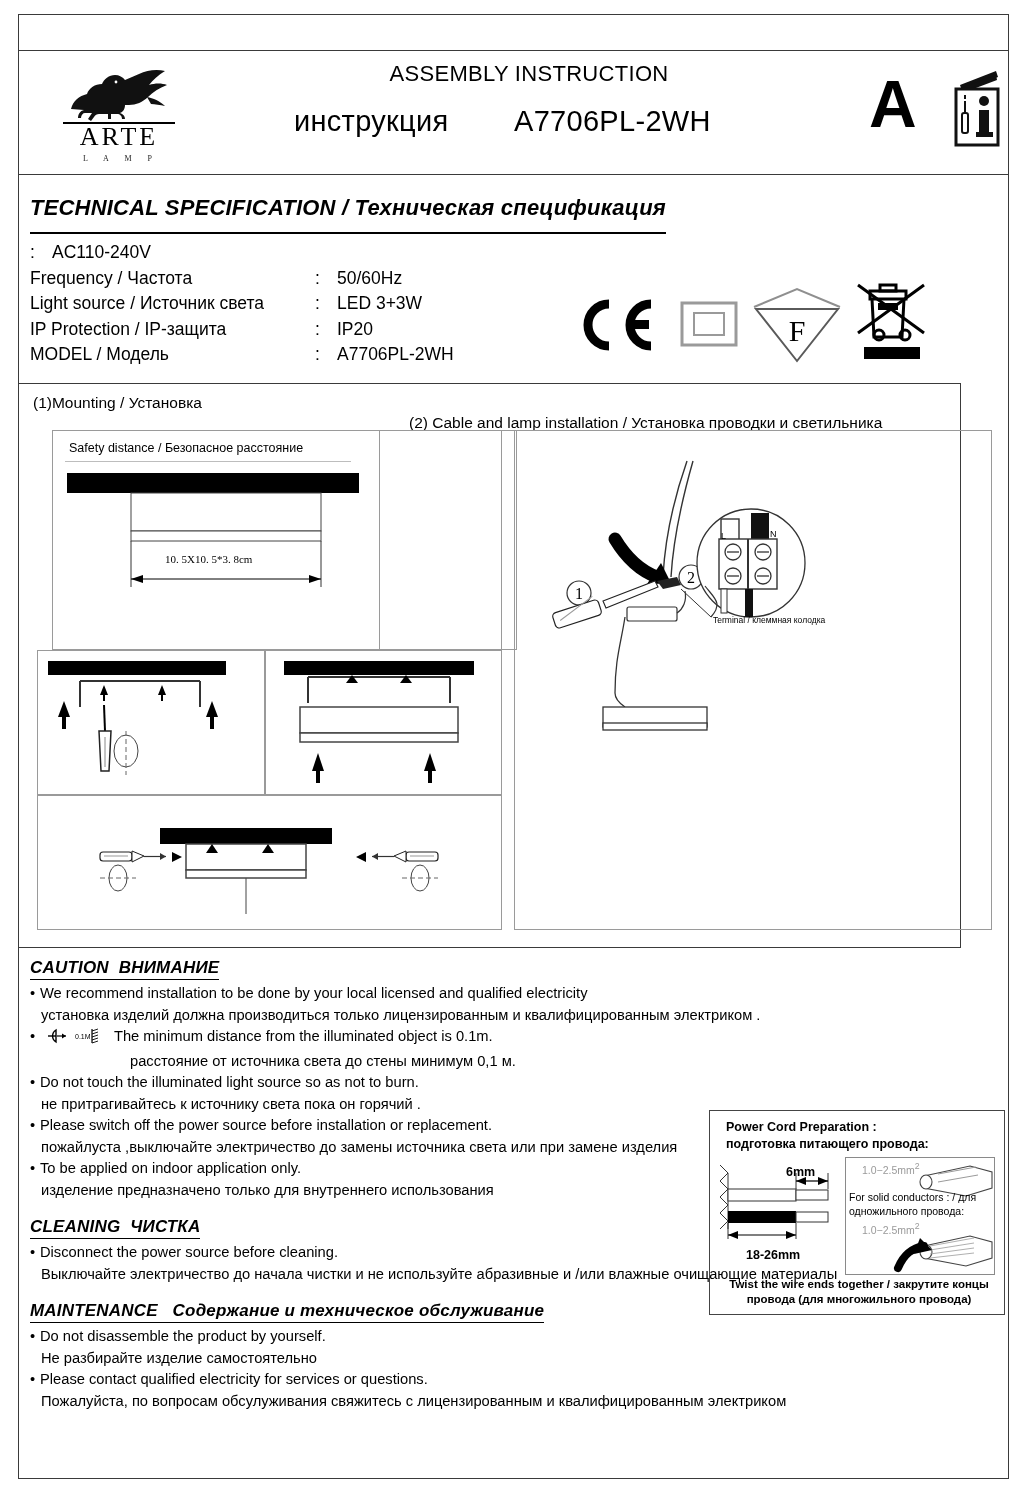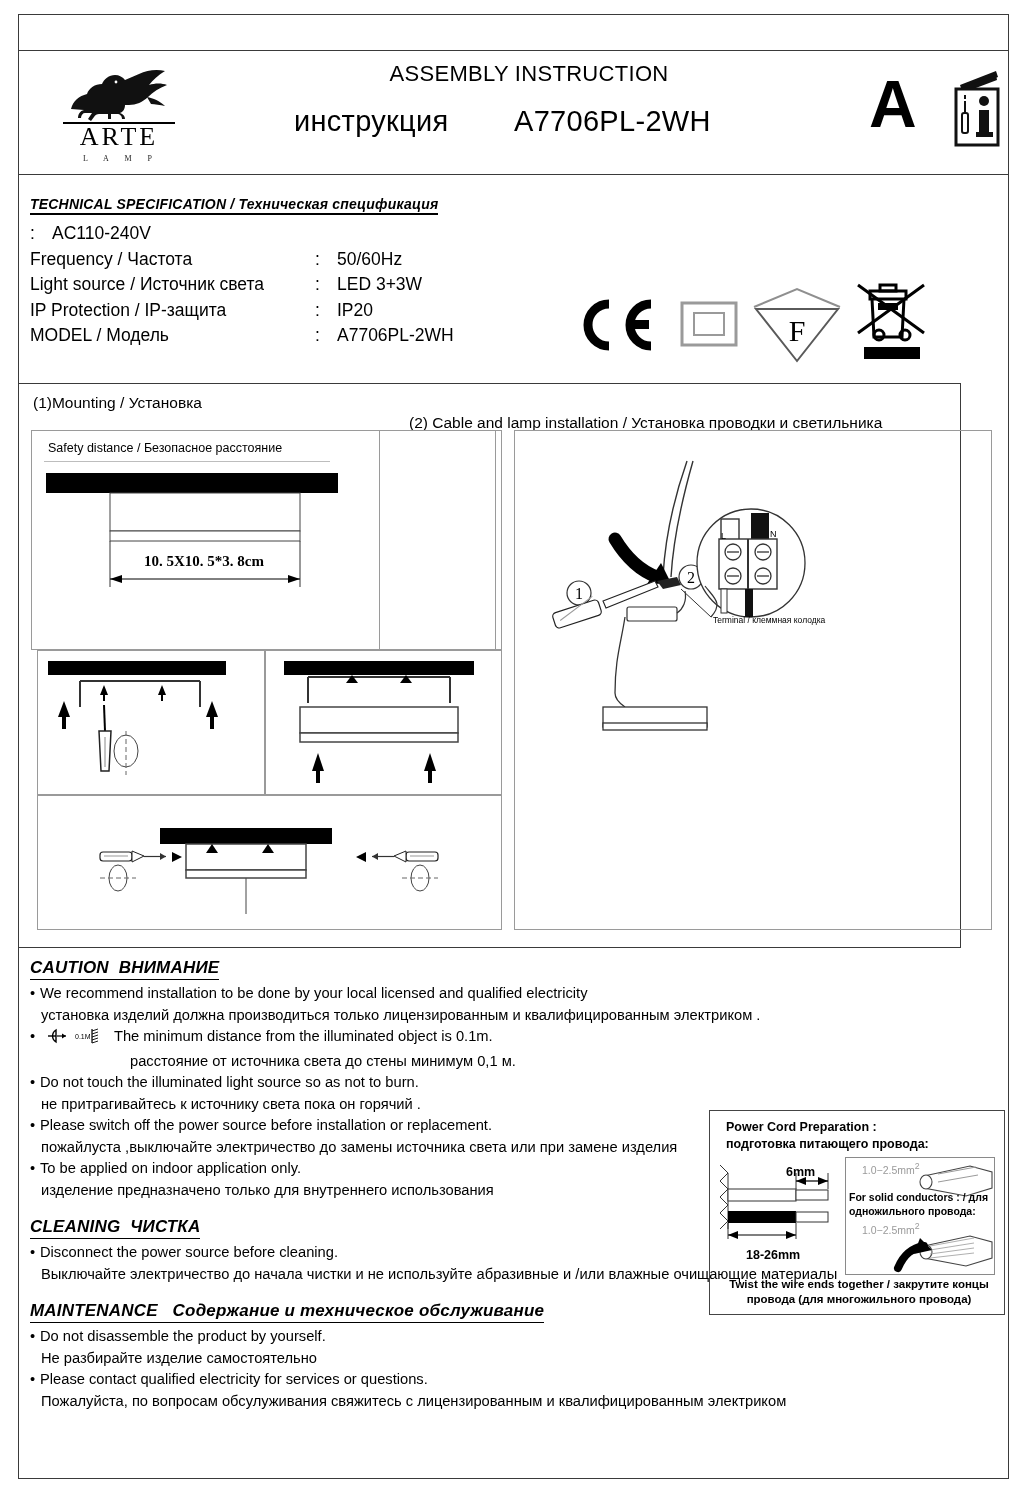--- a/index.html
+++ b/index.html
@@ -47,22 +47,22 @@
   .a-mark{
     position:absolute;left:850px;top:20px;
     font-size:66px;font-weight:bold;line-height:1;
     font-family:"Liberation Sans", sans-serif;
   }
   .book-icon{position:absolute;left:915px;top:18px;}
 
   
   .spec{position:absolute;left:30px;top:195px;}
   .spec-title{
-    font-size:14px;font-weight:bold;font-style:italic;
-    border-bottom:2px solid #000;display:inline-block;padding-bottom:1px;
+    font-size:22px;font-weight:bold;font-style:italic;
+    border-bottom:2px solid #000;display:inline-block;padding-bottom:11px;
     letter-spacing:.2px;
   }
   .spec-table{margin-top:6px;font-size:17.5px;line-height:25.5px;}
   .spec-row{display:flex;}
   .spec-label{width:285px;}
   .spec-colon{width:22px;}
   .spec-value{}
 
   .cert-row{position:absolute;left:575px;top:285px;width:420px;height:80px;}
   .cert{position:absolute;}
@@ -70,41 +70,41 @@
   
   .install-box{
     position:absolute;left:18px;top:383px;width:943px;height:565px;
     border:1px solid #3a3a3a;box-sizing:border-box;
   }
   .sec-head{position:absolute;font-size:15.5px;}
   .sec1-head{left:14px;top:10px;}
   .sec2-head{left:390px;top:10px;margin-top:20px;}
 
   .panel{position:absolute;border:1px solid #9a9a9a;box-sizing:border-box;}
-  .p1{left:12px;top:46px;width:465px;height:220px;}
+  .p1{left:33px;top:46px;width:465px;height:220px;}
   .p1b{left:360px;top:46px;width:123px;height:220px;}
   .p2{left:18px;top:266px;width:228px;height:145px;}
   .p3{left:246px;top:266px;width:237px;height:145px;}
   .p4{left:18px;top:411px;width:465px;height:135px;}
   .p5{left:495px;top:46px;width:478px;height:500px;}
 
   .safety-label{position:absolute;left:16px;top:10px;font-size:12.5px;}
   .safety-rule{position:absolute;left:12px;top:30px;width:286px;height:1px;background:#bdbdbd;}
   .dim-text{
-    position:absolute;font-family:"Liberation Serif", serif;font-size:15px;font-weight:bold;
+    position:absolute;font-family:"Liberation Serif", serif;font-size:11px;
   }
 
   .pcp-box{
     position:absolute;left:690px;top:726px;width:296px;height:205px;
     border:1px solid #444;box-sizing:border-box;background:#fff;
   }
   .pcp-title{position:absolute;left:16px;top:8px;font-size:12.5px;font-weight:bold;line-height:17px;}
   .pcp-inner{position:absolute;left:135px;top:46px;width:150px;height:118px;border:1px solid #8a8a8a;box-sizing:border-box;}
   .pcp-gray{position:absolute;font-size:10.5px;color:#9a9a9a;}
-  .pcp-bold{position:absolute;font-size:10.5px;font-weight:bold;line-height:14px;}
+  .pcp-bold{position:absolute;font-size:10.5px;font-weight:normal;line-height:14px;}
   .pcp-foot{position:absolute;left:8px;top:166px;width:282px;font-size:11.5px;font-weight:bold;line-height:15px;text-align:center;}
   .dim-lbl{position:absolute;font-size:12.5px;font-weight:bold;}
 
   .term-label{position:absolute;font-size:8.5px;}
 
   
   .notes{position:absolute;left:30px;top:958px;width:950px;}
   .note-head{
     font-size:17px;font-weight:bold;font-style:italic;
     border-bottom:1.5px solid #000;display:inline-block;

